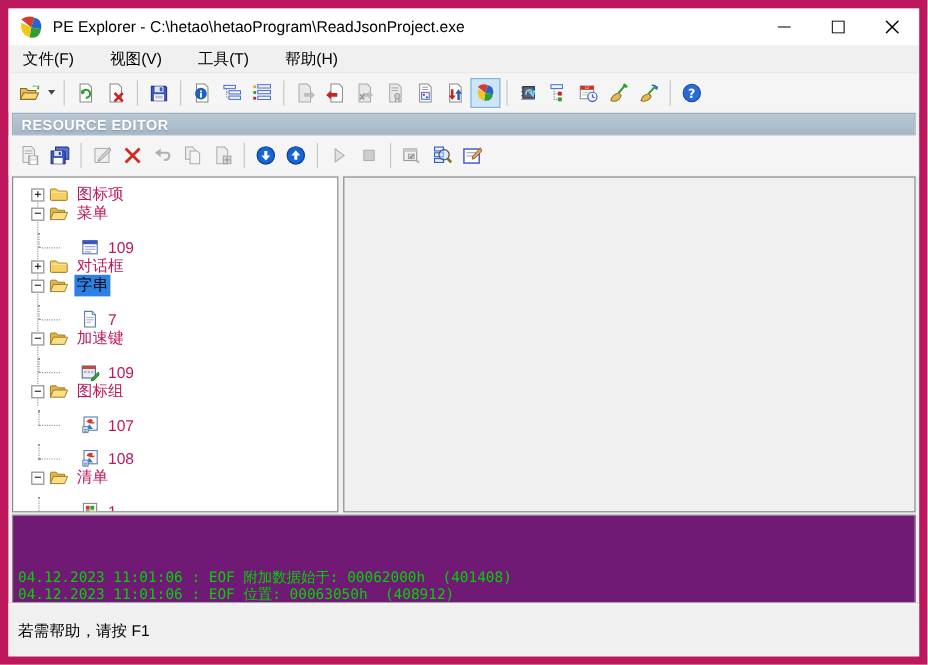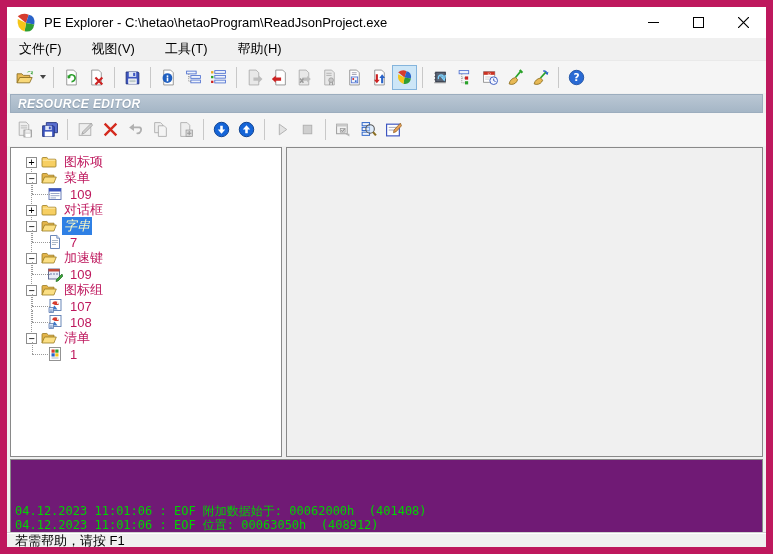--- a/index.html
+++ b/index.html
@@ -24,51 +24,51 @@
             border-top:1px solid #e9e9e9; }
   .tb-btn{ width:25px; height:25px; display:flex; align-items:center; justify-content:center; border:1px solid transparent; flex:none; }
   .tb-btn svg{ width:17px; height:17px; }
   .tb-btn.active{ background:#cde6f7; border:1px solid #84b4dc; }
   .tb-dd{ width:11px; height:25px; display:flex; align-items:center; justify-content:center; flex:none; }
   .dd-arrow{ width:0; height:0; border-left:3.5px solid transparent; border-right:3.5px solid transparent; border-top:4px solid #444; }
   .tb-sep{ width:1px; height:21px; background:#c8c8c8; margin:0 5px; flex:none; }
 
   
   .re-band{ height:19px; margin:1px 3px 0 3px; background:linear-gradient(#bac7d4,#a5b6c6);
-            border:1px solid #9cadbe; display:flex; align-items:center; flex:none;font-style:italic; }
+            border:1px solid #9cadbe; display:flex; align-items:center; flex:none; }
   .re-band span{ color:#ffffff; font-weight:bold; font-size:12px; letter-spacing:.4px; padding-left:7px;
                  text-shadow:0 1px 1px #8193a5; }
 
   
   .content{ flex:1; display:flex; padding:1px 3px 2px 3px; gap:4px; min-height:0; }
   .tree-panel{ width:272px; flex:none; background:#ffffff; border:1px solid #898989; overflow:hidden; position:relative; }
   .right-panel{ flex:1; background:#f0f0f0; border:1px solid #898989; }
 
   
   .tree{ position:relative; padding-top:6px; font-size:13px; }
   .tree-vline{ position:absolute; left:20px; top:14px; height:176px; width:0; border-left:1px dotted #9a9a9a; }
   .tree-row{ height:16px; display:flex; align-items:center; position:relative; white-space:nowrap; }
   .tree-row.root{ padding-left:15px; }
-  .tree-row.child{ padding-left:36px; }
+  .tree-row.child{ padding-left:56px;margin-top:12px; }
   .tree-row.child::before{ content:''; position:absolute; left:21px; top:8px; width:18px; border-top:1px dotted #9a9a9a; }
   .tree-row.child::after{ content:''; position:absolute; left:21px; top:-4px; height:12px; border-left:1px dotted #9a9a9a; }
   .expand-box{ width:11px; height:11px; background:#fff; border:1px solid #8e8e8e; font-size:10px; line-height:9px;
                text-align:center; color:#000; margin-right:4px; flex:none; font-family:"DejaVu Sans Mono",monospace; }
   .tree-icon{ width:17px; height:16px; margin-right:4px; flex:none; display:flex; align-items:center; }
   .tree-icon svg{ width:16px; height:16px; }
   .tree-label{ padding:0 2px; color:#be185d; }
-  .tree-label.sel{ background:#2f80e5; color:#fef9c3;font-style:italic; }
+  .tree-label.sel{ background:#2f80e5; color:#000000; }
 
   
   .console{ height:74px; flex:none; margin:0 3px; background:#701a75; border:1px solid #898989;
             font-family:"DejaVu Sans Mono", monospace; font-size:12px; line-height:14px; color:#00d300;
             padding:2px 4px; overflow:hidden; white-space:pre; }
 
   
-  .statusbar{ height:14px; flex:none; display:flex; align-items:center; padding-left:8px; font-size:13px;
+  .statusbar{ height:44px; flex:none; display:flex; align-items:center; padding-left:8px; font-size:13px;
               color:#000; background:#f0f0f0; border-top:1px solid #ffffff; box-shadow:0 -1px 0 #d0d0d0; }
 </style>
 </head>
 <body>
 
 <div class="window">
 
   <div class="titlebar">
     <svg class="app-icon" viewBox="0 0 16 16">
       <path d="M8 8 L2 3 Q6 0 10 2 Z" fill="#d63c2e"></path>

